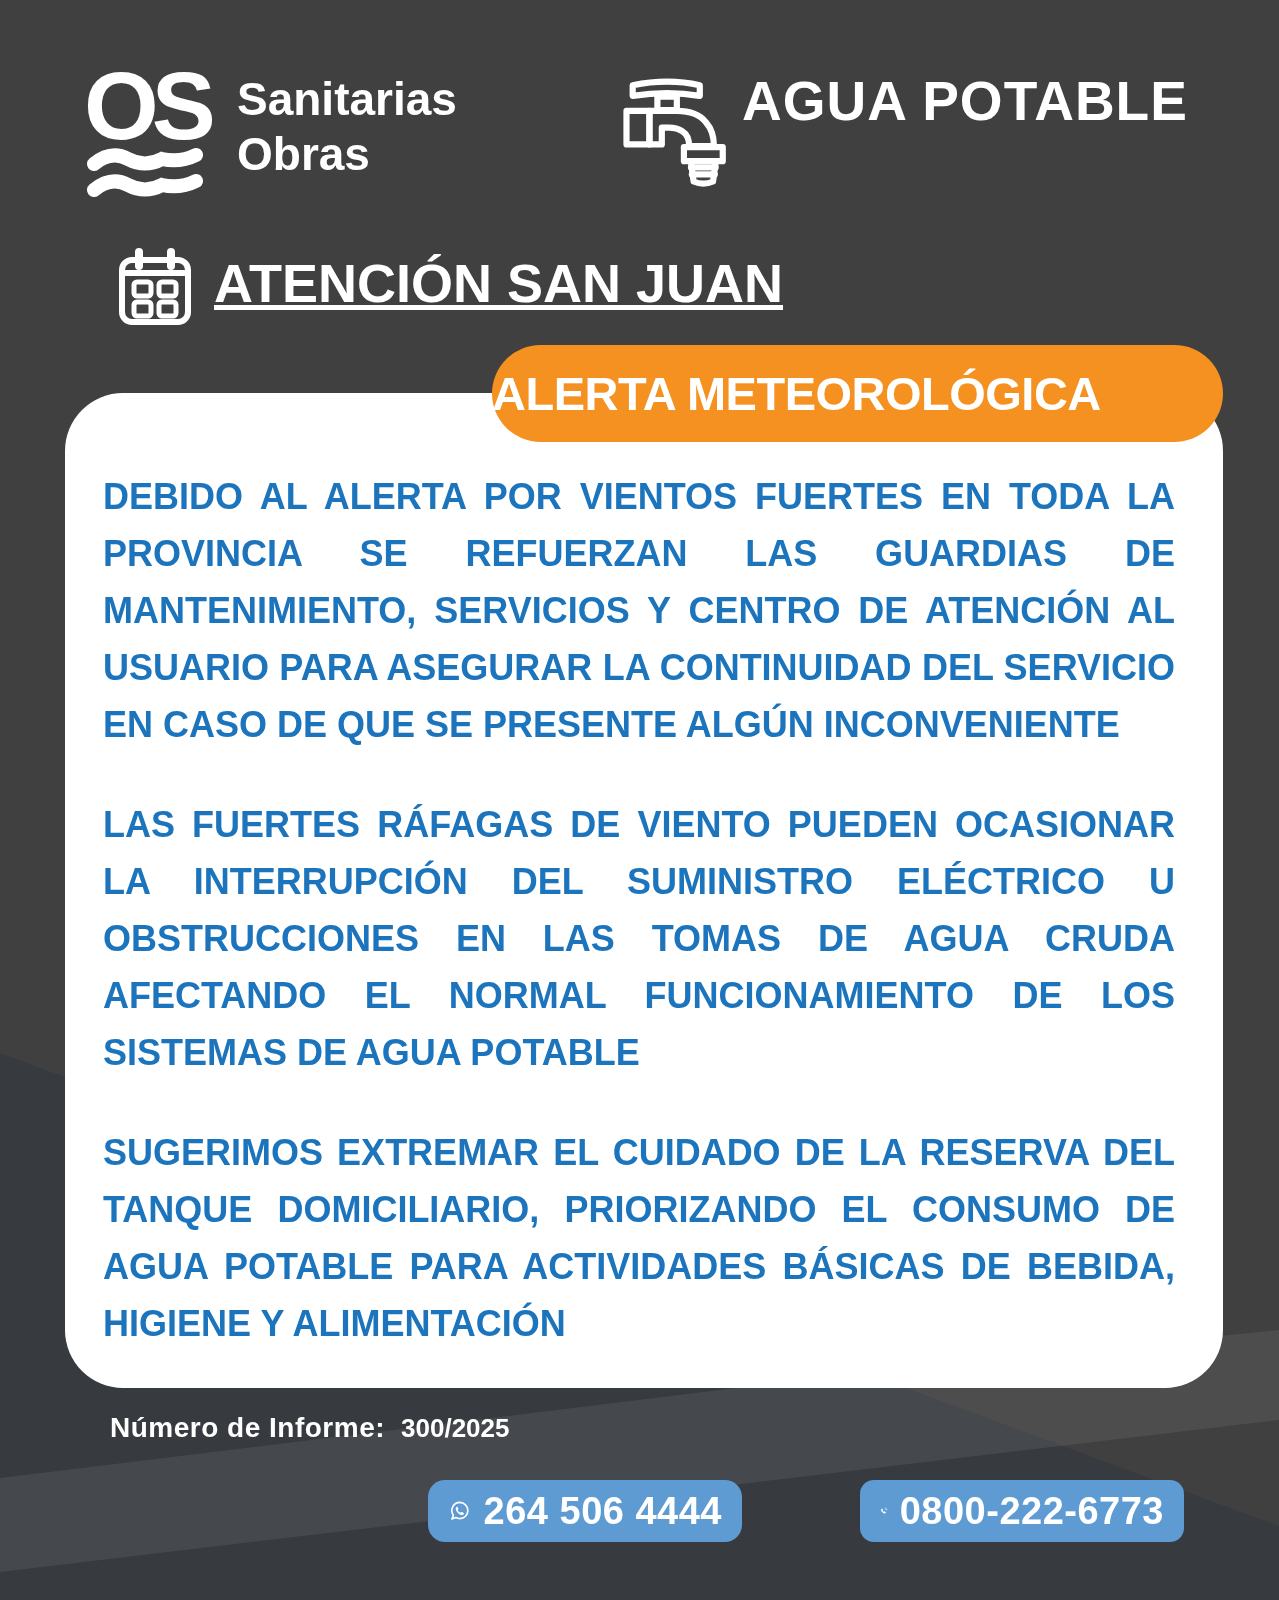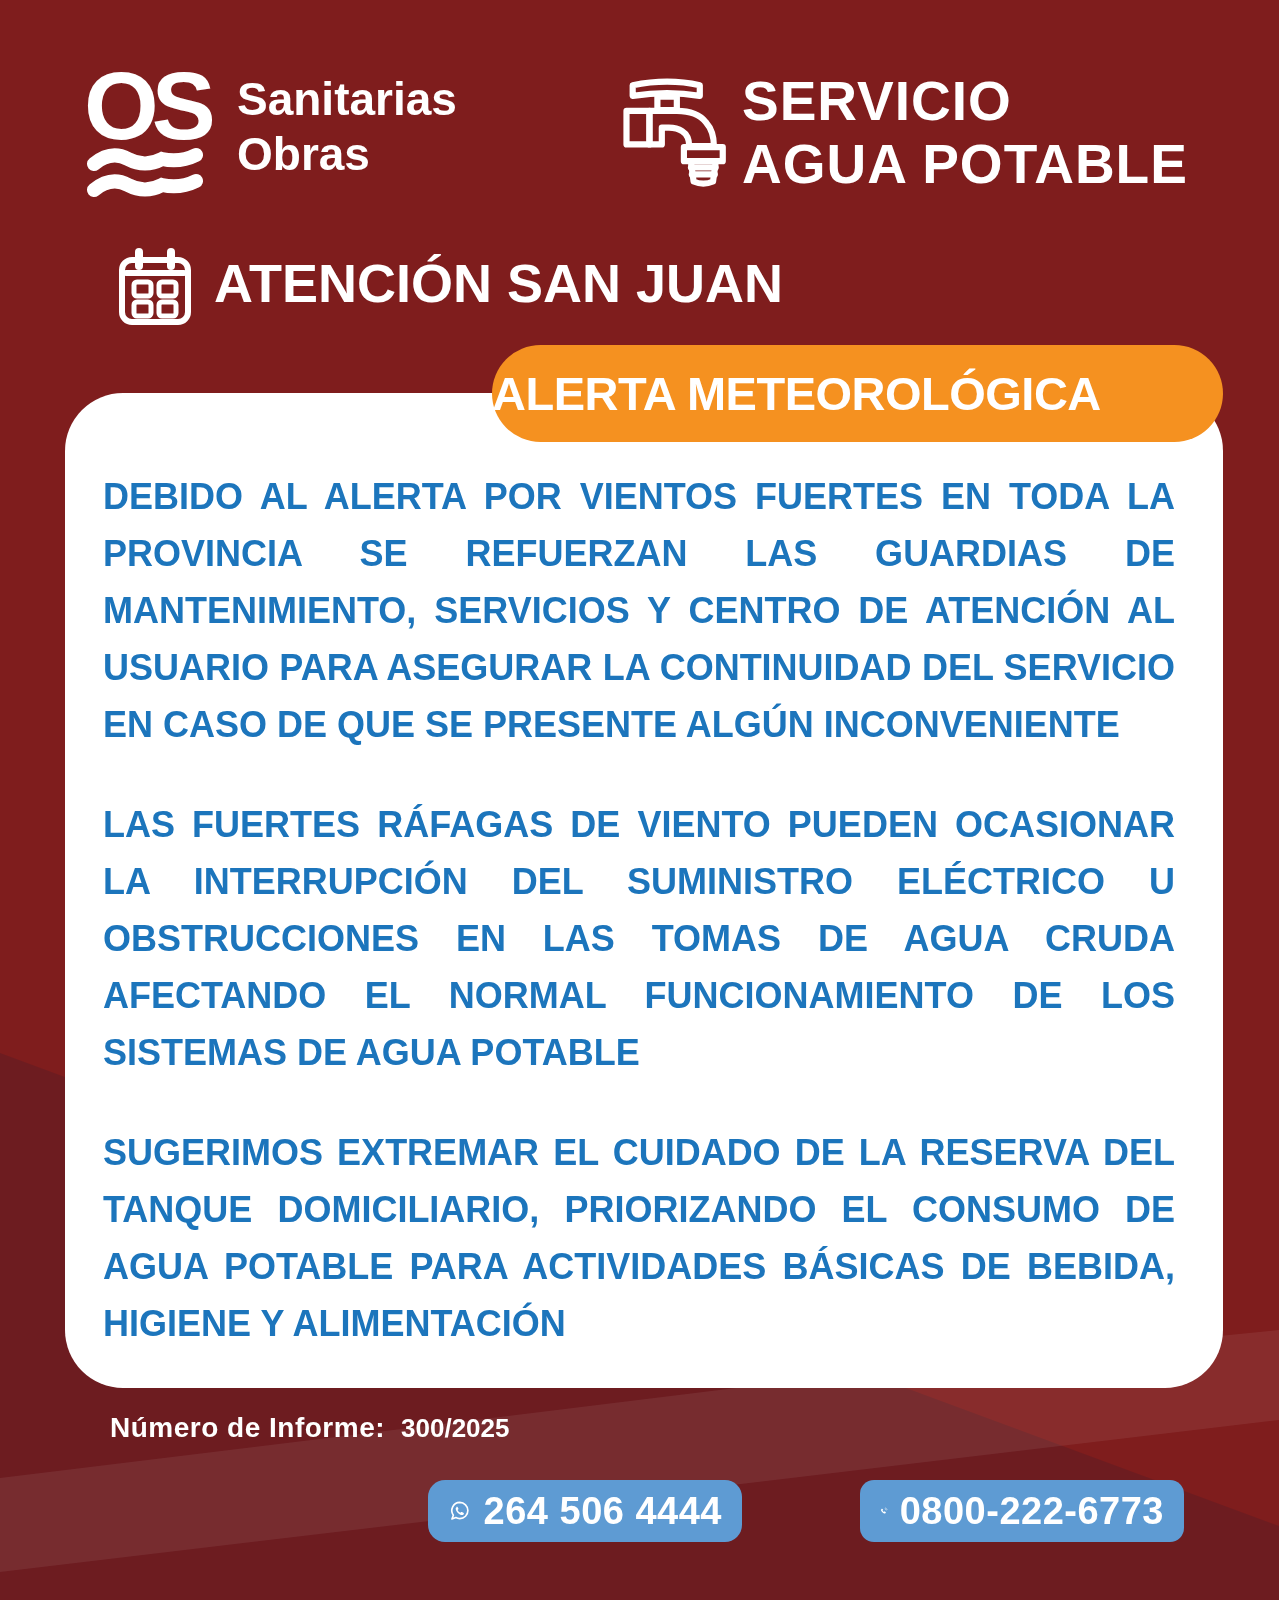--- a/index.html
+++ b/index.html
@@ -1,18 +1,18 @@
 <!DOCTYPE html>
 <html><head>
 <meta charset="utf-8">
 <style>
   html,body{margin:0;padding:0;background:#0d4e80;}
   .poster{
     position:relative;width:1279px;height:1600px;overflow:hidden;
-    background:#7f1d1d;
+    background:#404040;
     font-family:"Liberation Sans", sans-serif;
   }
   
   .shade{position:absolute;inset:0;pointer-events:none;}
   .shade-dark{
     background:rgba(0,28,58,0.14);
     clip-path:polygon(0px 1053px,1279px 1526px,1279px 1600px,0px 1600px);
   }
   .shade-light{
     background:rgba(255,255,255,0.07);
@@ -31,21 +31,21 @@
   }
   .faucet{position:absolute;left:606px;top:72px;}
   .service-name{
     position:absolute;left:742px;top:70px;color:#fff;font-weight:bold;
     font-size:55px;line-height:63px;letter-spacing:1px;white-space:nowrap;
   }
   
   .calendar{position:absolute;left:112px;top:246px;}
   .attention-title{
     position:absolute;left:214px;top:252px;color:#fff;font-weight:bold;
-    font-size:54px;letter-spacing:0px;white-space:nowrap;
+    font-size:54px;letter-spacing:0px;white-space:nowrap;text-decoration:underline;
   }
   
   .alert-pill{
     position:absolute;left:492px;top:345px;width:731px;height:97px;
     background:#F59120;border-radius:49px;z-index:3;
     display:flex;align-items:center;
   }
   .alert-pill span{
     color:#fff;font-weight:bold;font-size:47px;letter-spacing:-0.5px;white-space:nowrap;
   }
@@ -104,21 +104,20 @@
       <rect x="58" y="28" width="22" height="15"></rect>
       <rect x="23" y="44" width="26" height="38"></rect>
       <path d="M49 44 H80 Q103 44 113 57 Q122 67 122 84 H94 Q94 72 86 67 Q80 63 71 63 H63 V82 H49 Z"></path>
       <rect x="88" y="85" width="44" height="16"></rect>
       <path d="M96 102 L99 124 Q110 129 121 124 L124 102"></path>
       <path d="M96 108 H124"></path>
       <path d="M97 116 H123"></path>
     </g>
   </svg>
   <div class="service-name">
-    <div>SERVICIO</div>
     <div>AGUA POTABLE</div>
   </div>
 
   <svg class="calendar" width="86" height="86" viewBox="0 0 86 86">
     <g fill="none" stroke="#ffffff" stroke-linejoin="round" stroke-linecap="round">
       <rect x="10" y="14" width="66" height="62" rx="10" stroke-width="6"></rect>
       <path d="M14 27 H72" stroke-width="6"></path>
       <path d="M27 6 V20" stroke-width="8"></path>
       <path d="M59 6 V20" stroke-width="8"></path>
       <rect x="22" y="36" width="17" height="14" rx="3" stroke-width="5"></rect>

